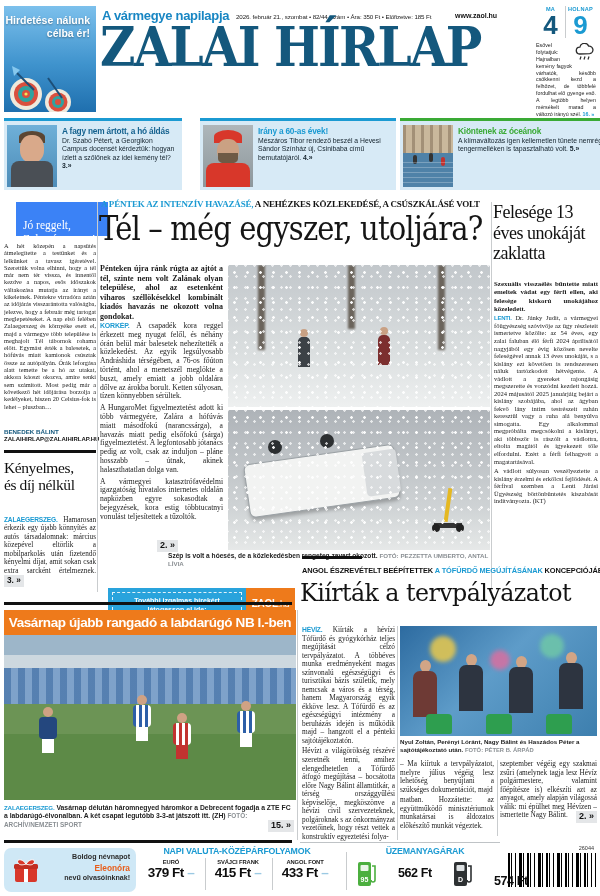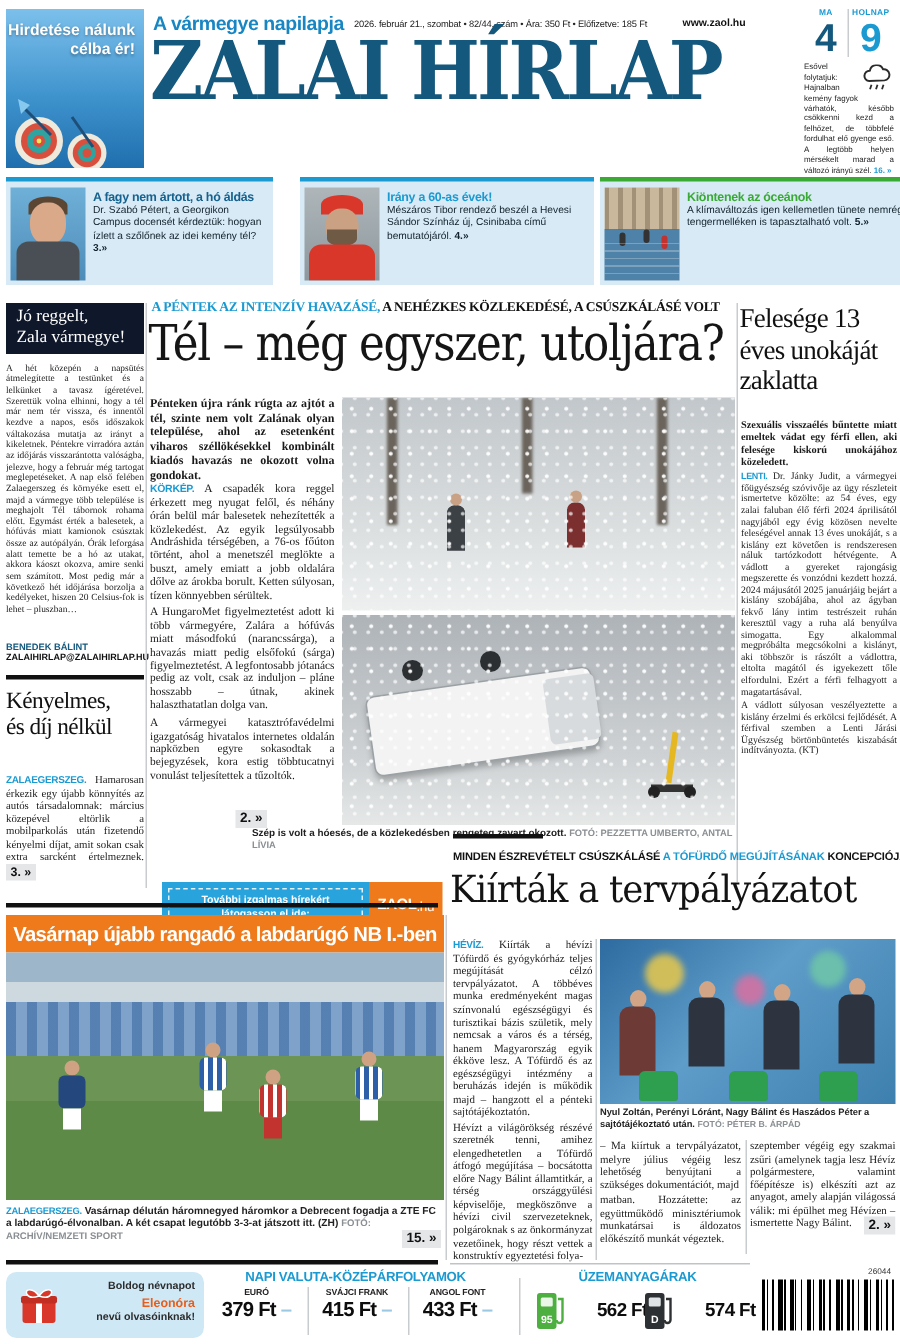--- a/index.html
+++ b/index.html
@@ -51,21 +51,21 @@
   .ph-man2 .cap{position:absolute;left:11px;top:5px;width:28px;height:13px;border-radius:50% 50% 0 0;background:#d8372a;}
   .ph-man2 .head{position:absolute;left:14px;top:14px;width:22px;height:24px;border-radius:45%;background:#caa183;}
   .ph-man2 .beard{position:absolute;left:15px;top:28px;width:20px;height:11px;border-radius:0 0 45% 45%;background:#6e5a45;}
   .ph-man2 .body{position:absolute;left:3px;top:38px;width:44px;height:24px;border-radius:8px 8px 0 0;background:#d8372a;}
   .ph-flood{background:linear-gradient(180deg,#c9b89c 0 45%,#4f82a8 45% 100%);}
   .ph-flood .bld{position:absolute;left:0;top:0;width:100%;height:45%;background:repeating-linear-gradient(90deg,rgba(90,70,50,.35) 0 3px,transparent 3px 9px);}
   .ph-flood .fig{position:absolute;width:4px;height:9px;background:#333;border-radius:2px;}
   .ph-flood .wtr{position:absolute;left:0;bottom:0;width:100%;height:40%;background:repeating-linear-gradient(180deg,rgba(255,255,255,.25) 0 1px,transparent 1px 5px);}
 
   
-  .jr-box{left:4px;top:202px;width:92px;height:34px;background:#0f172a;color:#fff;box-sizing:border-box;padding:2px 0 0 7px;font-size:11.5px;line-height:1.25;}
+  .jr-box{left:16px;top:202px;width:92px;height:34px;background:#3b82f6;color:#fff;box-sizing:border-box;padding:16px 0 0 7px;font-size:11.5px;line-height:1.25;}
   .jr-body{left:4px;top:242px;width:92px;height:182px;font-size:6.3px;line-height:1.16;overflow:hidden;}
   .jr-author{left:4px;top:428px;font-size:6.2px;font-weight:bold;color:#14587d;}
   .jr-email{left:4px;top:436px;font-size:6.0px;font-weight:bold;color:#111;}
 
   
   .k-head{left:4px;top:459px;width:92px;font-size:15.5px;line-height:1.1;color:#111;letter-spacing:-.4px;}
   .k-body{left:4px;top:516px;width:92px;height:80px;font-size:7.2px;line-height:1.18;overflow:hidden;}
   .loc-label{color:#1b9ad2;font-weight:bold;font-family:"Liberation Sans",sans-serif;font-size:.92em;letter-spacing:-.2px;}
   .badge{display:inline-block;background:#e4e6e8;color:#111;font-weight:bold;font-family:"Liberation Sans",sans-serif;padding:1px 3px;font-size:1.15em;line-height:1.1;}
 
@@ -358,21 +358,21 @@
         <span class="pl"></span>
       </div>
   </div>
   <div class="abs fb-caption">
     <span class="loc-label">ZALAEGERSZEG.</span><span> Vasárnap délután háromnegyed háromkor a Debrecent fogadja a ZTE FC a labdarúgó-élvonalban. A két csapat legutóbb 3-3-at játszott itt. (ZH) </span><span class="credit">FOTÓ: ARCHÍV/NEMZETI SPORT</span>
   </div>
   <span class="abs badge fb-badge" style="font-size:9px;">15. »</span>
 
   <div class="blackbar" style="left:302px;top:556px;width:60px;"></div>
   <div class="abs hv-kicker">
-    <span>MINDEN ÉSZREVÉTELT CSÚSZKÁLÁSÉ </span><span class="hl">A TÓFÜRDŐ MEGÚJÍTÁSÁNAK</span><span> KONCEPCIÓJÁBA</span>
+    <span>ANGOL ÉSZREVÉTELT BEÉPÍTETTEK </span><span class="hl">A TÓFÜRDŐ MEGÚJÍTÁSÁNAK</span><span> KONCEPCIÓJÁBA</span>
   </div>
   <div class="abs hv-headline dserif">Kiírták a tervpályázatot</div>
 
   <div class="abs hv-col hv-col1 serif just">
     <p><span class="loc-label">HÉVÍZ.</span><span> Kiírták a hévízi Tófürdő és gyógykórház teljes megújítását célzó tervpályázatot. A többéves munka eredményeként magas színvonalú egészségügyi és turisztikai bázis születik, mely nemcsak a város és a térség, hanem Magyarország egyik ékköve lesz. A Tófürdő és az egészségügyi intézmény a beruházás idején is működik majd – hangzott el a pénteki sajtótájékoztatón.</span></p>
     <p>Hévízt a világörökség részévé szeretnék tenni, amihez elengedhetetlen a Tófürdő átfogó megújítása – bocsátotta előre Nagy Bálint államtitkár, a térség országgyűlési képviselője, megköszönve a hévízi civil szervezeteknek, polgároknak s az önkormányzat vezetőinek, hogy részt vettek a konstruktív egyeztetési folya-</p>
   </div>
 
   <div class="abs photo-frame hv-photo">
     <div class="blob" style="left:30px;top:10px;width:26px;height:26px;background:#e9c94c;"></div>
@@ -457,21 +457,21 @@
   <div class="abs f-title fuel-title">ÜZEMANYAGÁRAK</div>
   <div class="abs fuel-item" style="left:356px;">
     <svg width="22" height="30" viewBox="0 0 22 30">
       <rect x="2" y="4" width="13" height="24" rx="2" fill="#4caf3f"></rect>
       <rect x="4.5" y="7" width="8" height="6" rx="1" fill="#eaf6e8"></rect>
       <text x="8.5" y="24" font-size="7" font-weight="bold" fill="#fff" text-anchor="middle" font-family="Liberation Sans, sans-serif">95</text>
       <path d="M16 8 h3 v14 a2 2 0 0 1 -4 0" fill="none" stroke="#4caf3f" stroke-width="1.6"></path>
     </svg>
     <span class="fuel-value">562 Ft</span>
   </div>
-  <div class="abs fuel-item" style="left:428px;">
+  <div class="abs fuel-item" style="left:452px;align-items:flex-end;">
     <svg width="22" height="30" viewBox="0 0 22 30">
       <rect x="2" y="4" width="13" height="24" rx="2" fill="#2e3133"></rect>
       <rect x="4.5" y="7" width="8" height="6" rx="1" fill="#dfe3e5"></rect>
       <text x="8.5" y="24" font-size="7" font-weight="bold" fill="#fff" text-anchor="middle" font-family="Liberation Sans, sans-serif">D</text>
       <path d="M16 8 h3 v14 a2 2 0 0 1 -4 0" fill="none" stroke="#2e3133" stroke-width="1.6"></path>
     </svg>
     <span class="fuel-value">574 Ft</span>
   </div>
 
 </div>

